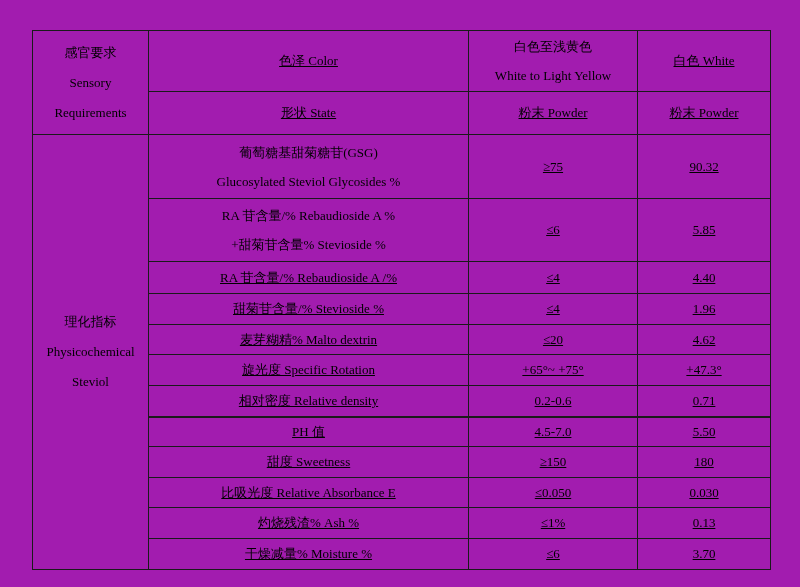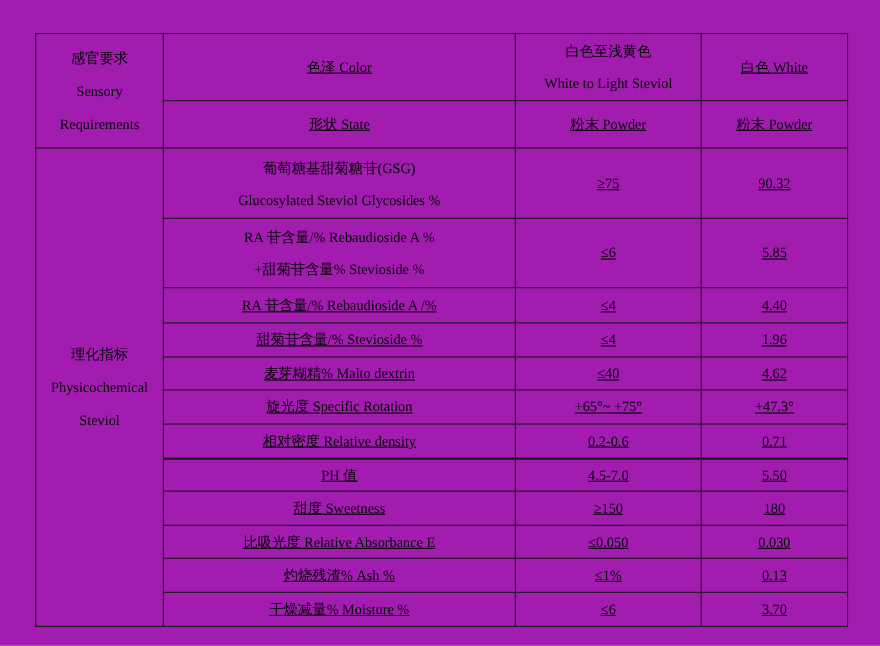--- a/index.html
+++ b/index.html
@@ -53,21 +53,21 @@
         <td rowspan="2" class="group-cell">
           <div class="line">感官要求</div>
           <div class="line">Sensory</div>
           <div class="line">Requirements</div>
         </td>
         <td class="single">
           <div class="line">色泽 Color</div>
         </td>
         <td>
           <div class="line">白色至浅黄色</div>
-          <div class="line">White to Light Steviol</div>
+          <div class="line">White to Light Yellow</div>
         </td>
         <td class="single">
           <div class="line">白色 White</div>
         </td>
       </tr>
 
       <tr style="height:43px">
         <td class="single">
           <div class="line">形状 State</div>
         </td>
@@ -132,21 +132,21 @@
         <td class="single">
           <div class="line">1.96</div>
         </td>
       </tr>
 
       <tr style="height:30px">
         <td class="single">
           <div class="line">麦芽糊精% Malto dextrin</div>
         </td>
         <td class="single">
-          <div class="line">≤40</div>
+          <div class="line">≤20</div>
         </td>
         <td class="single">
           <div class="line">4.62</div>
         </td>
       </tr>
 
       <tr style="height:31px">
         <td class="single">
           <div class="line">旋光度  Specific Rotation</div>
         </td>

